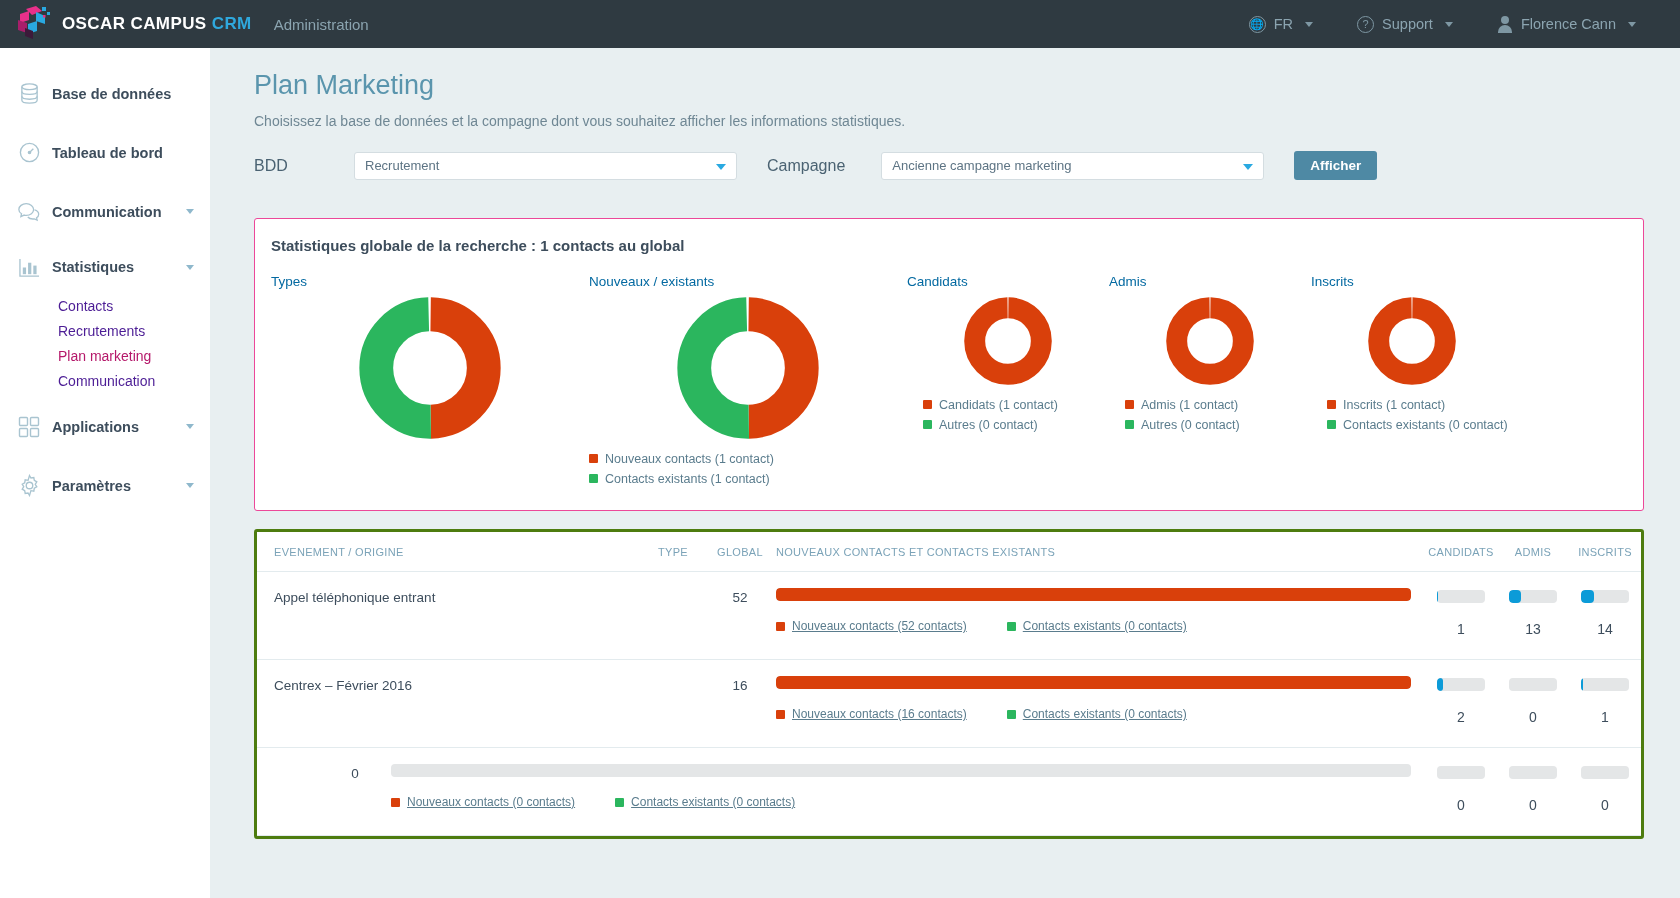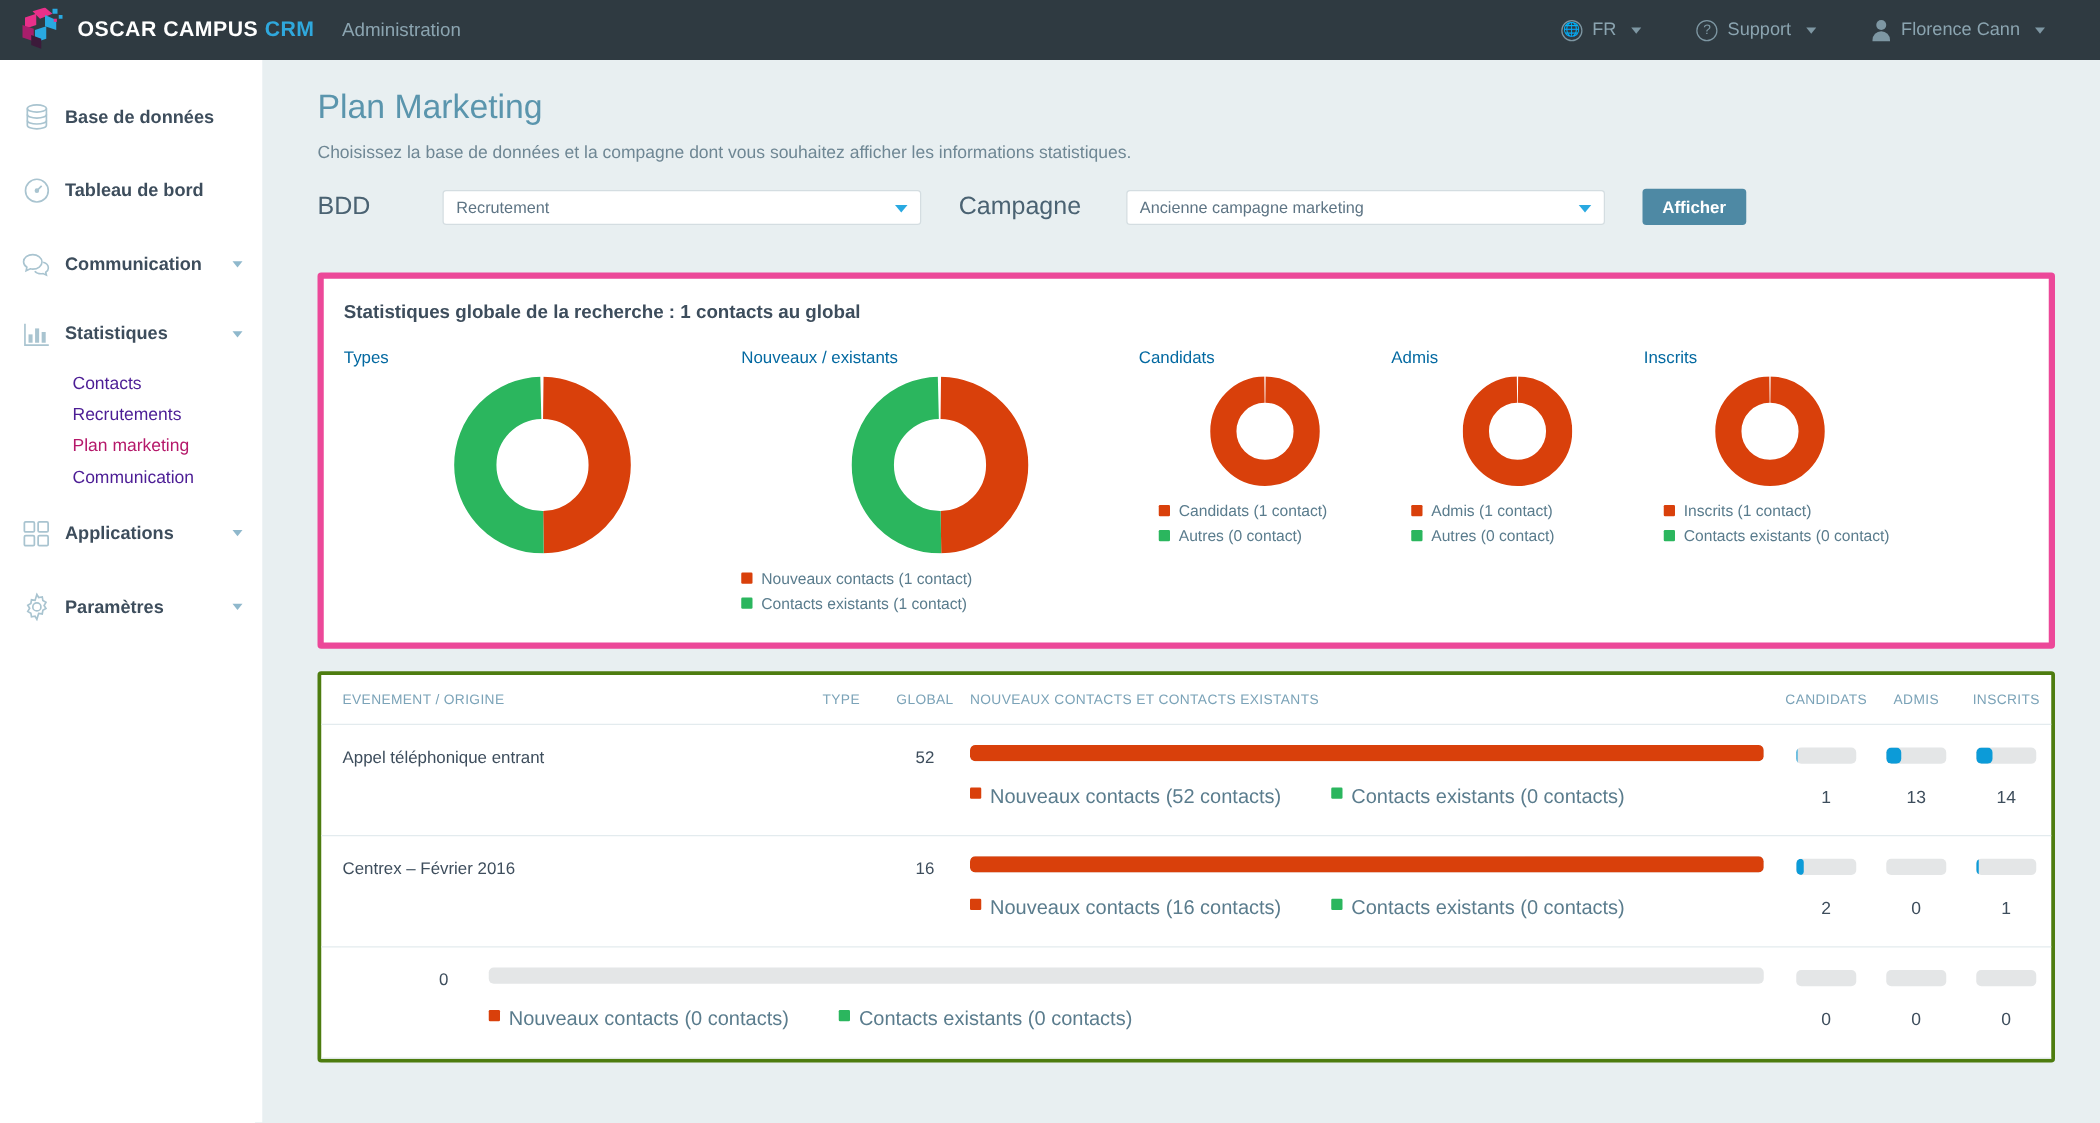--- a/index.html
+++ b/index.html
@@ -82,21 +82,21 @@
   .subnav-item.active { color: #b5186a; }
 
   
   .page-title {
     font-size: 27px; color: #5a95ad; font-weight: normal; margin-bottom: 12px;
   }
   .page-sub { font-size: 14px; color: #6f8794; margin-bottom: 22px; }
 
   
   .form-row { display: flex; align-items: center; margin-bottom: 38px; }
-  .form-label { font-size: 20px; color: #4a6272; width: 100px; flex: 0 0 auto; }
+  .form-label { font-size: 16px; color: #4a6272; width: 100px; flex: 0 0 auto; }
   .form-label.camp { width: auto; margin-right: 36px; margin-left: 30px; }
   .select-box {
     position: relative; background: #fff; border: 1px solid #d4dde1;
     border-radius: 3px; height: 28px; display: flex; align-items: center;
     padding: 0 26px 0 10px; font-size: 13px; color: #5d7484; cursor: pointer;
   }
   .select-bdd { width: 383px; flex: 0 0 383px; }
   .select-camp { width: 383px; flex: 0 0 383px; }
   .sel-caret {
     position: absolute; right: 10px; top: 50%; margin-top: -2px;
@@ -104,21 +104,21 @@
     border-right: 5px solid transparent; border-top: 6px solid #29a9e1;
   }
   .btn-afficher {
     background: #4e89a4; color: #fff; font-size: 13.5px; font-weight: bold;
     border: none; border-radius: 3px; height: 29px; padding: 0 16px;
     margin-left: 30px; cursor: pointer;
   }
 
   
   .card {
-    background: #ffffff; border: 5px solid #ec4899; border-radius: 3px;
+    background: #ffffff; border: 1px solid #ec4899; border-radius: 3px;
     padding: 16px 16px 20px 16px; margin-bottom: 18px;
   }
   .card-title { font-size: 15px; color: #3d4d5c; font-weight: bold; margin: 2px 0 20px 0; }
   .donut-row { display: flex; align-items: flex-start; }
   .donut-cell { display: flex; flex-direction: column; }
   .donut-cell.big { width: 318px; flex: 0 0 318px; }
   .donut-cell.small { width: 202px; flex: 0 0 202px; }
   .donut-head { font-size: 13.5px; color: #0369a1; margin-bottom: 8px; }
   .donut-wrap { display: flex; justify-content: center; }
   .donut-wrap.small { justify-content: center; }
@@ -151,21 +151,21 @@
   .tbody-row .c-origin { padding-top: 2px; }
 
   .bar-track {
     height: 13px; background: #e4e6e7; border-radius: 4px;
     overflow: hidden; position: relative;
   }
   .bar-fill { height: 100%; border-radius: 4px; }
   .bar-fill.red { background: #d9400b; }
   .bar-fill.blue { background: #0c9bd8; }
   .mix-legend { display: flex; gap: 40px; margin-top: 18px; }
-  .mix-legend .leg-item { margin-bottom: 0; font-size: 16px; }
+  .mix-legend .leg-item { margin-bottom: 0; font-size: 12px; text-decoration: underline; }
   .num-under { font-size: 14px; color: #3d4d5c; text-align: center; margin-top: 18px; }
   .bar-cellwrap { padding: 2px 12px 0 12px; }
 </style>
 </head>
 <body>
 
 <div class="topbar">
   <div class="brand-logo">
     <svg width="40" height="36" viewBox="0 0 40 36">
       <polygon points="14,3 24,0 30,5 20,9" fill="#e8308a"></polygon>

